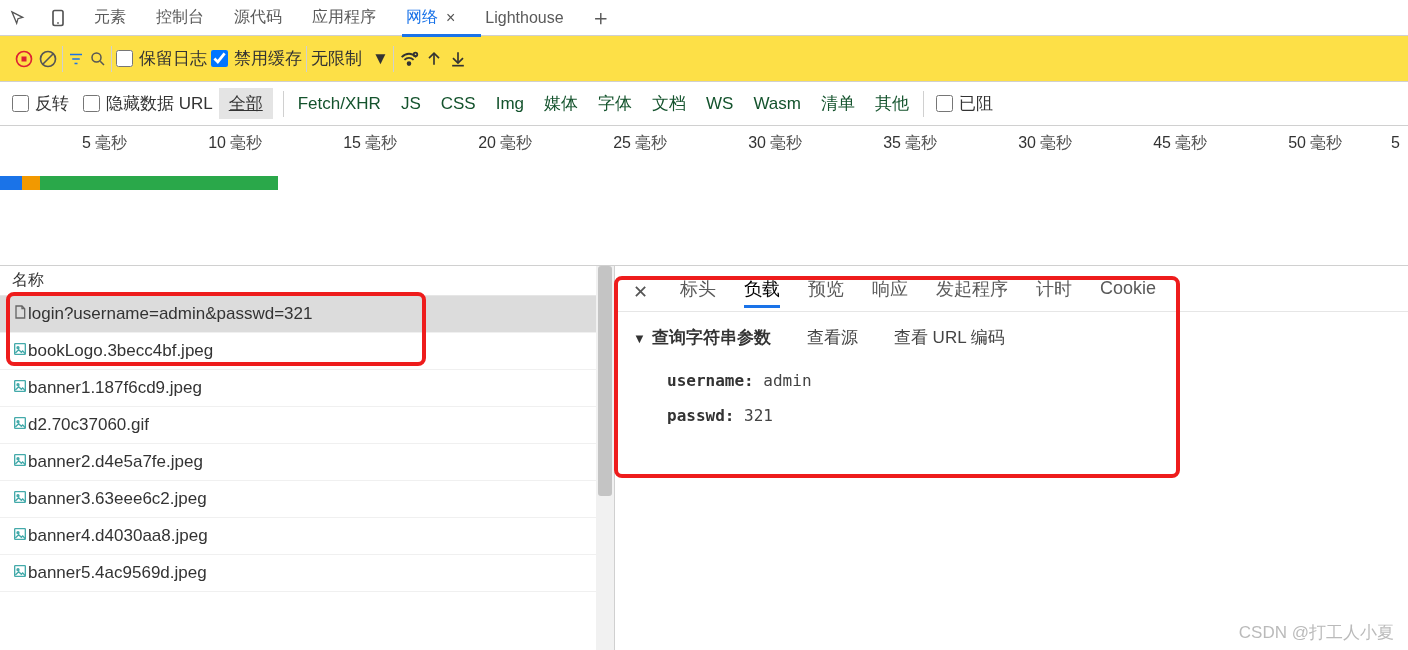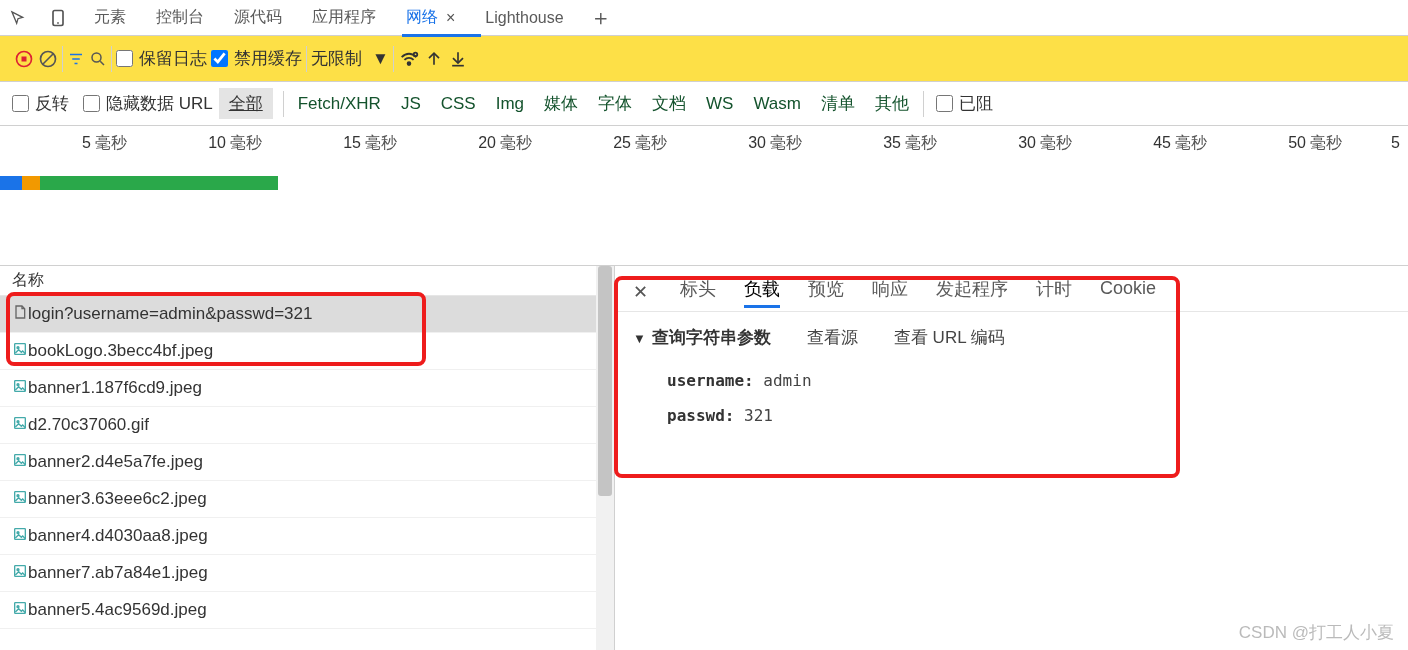--- a/index.html
+++ b/index.html
@@ -443,28 +443,20 @@
               <path d="M5 18l5-5 4 4 2-2 4 4"></path>
             </svg></span>
           <span>banner4.d4030aa8.jpeg</span>
         </div>
         <div class="req-item">
           <span><svg class="file-ic" viewBox="0 0 24 24" fill="none" stroke="#4aa" stroke-width="2">
               <rect x="4" y="4" width="16" height="16" rx="1"></rect>
               <circle cx="9" cy="10" r="1.5" fill="#4aa"></circle>
               <path d="M5 18l5-5 4 4 2-2 4 4"></path>
             </svg></span>
-          <span>banner7.ab7a84e1.jpeg</span>
-        </div>
-        <div class="req-item">
-          <span><svg class="file-ic" viewBox="0 0 24 24" fill="none" stroke="#4aa" stroke-width="2">
-              <rect x="4" y="4" width="16" height="16" rx="1"></rect>
-              <circle cx="9" cy="10" r="1.5" fill="#4aa"></circle>
-              <path d="M5 18l5-5 4 4 2-2 4 4"></path>
-            </svg></span>
           <span>banner5.4ac9569d.jpeg</span>
         </div>
       </div>
     <div class="scrollbar">
       <div class="thumb"></div>
     </div>
   </div>
 
   <div class="detail">
     <div class="detail-tabs">

